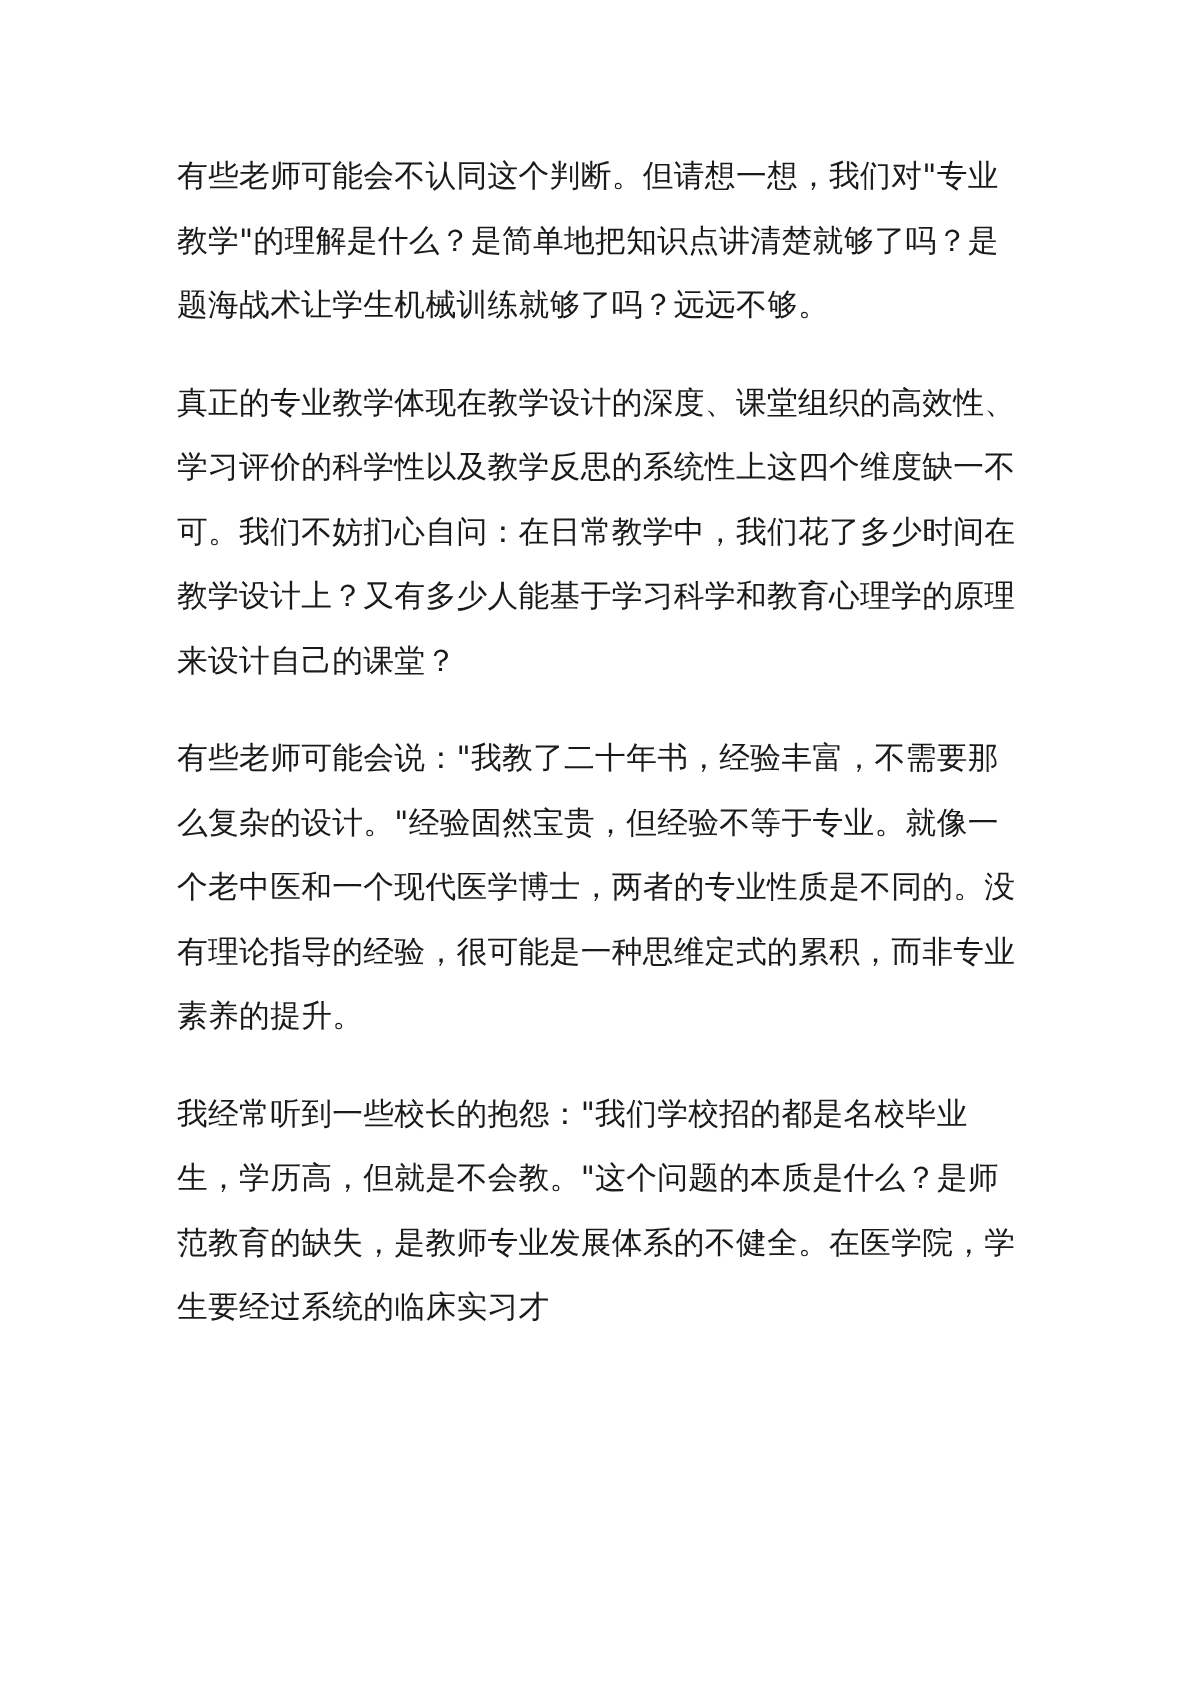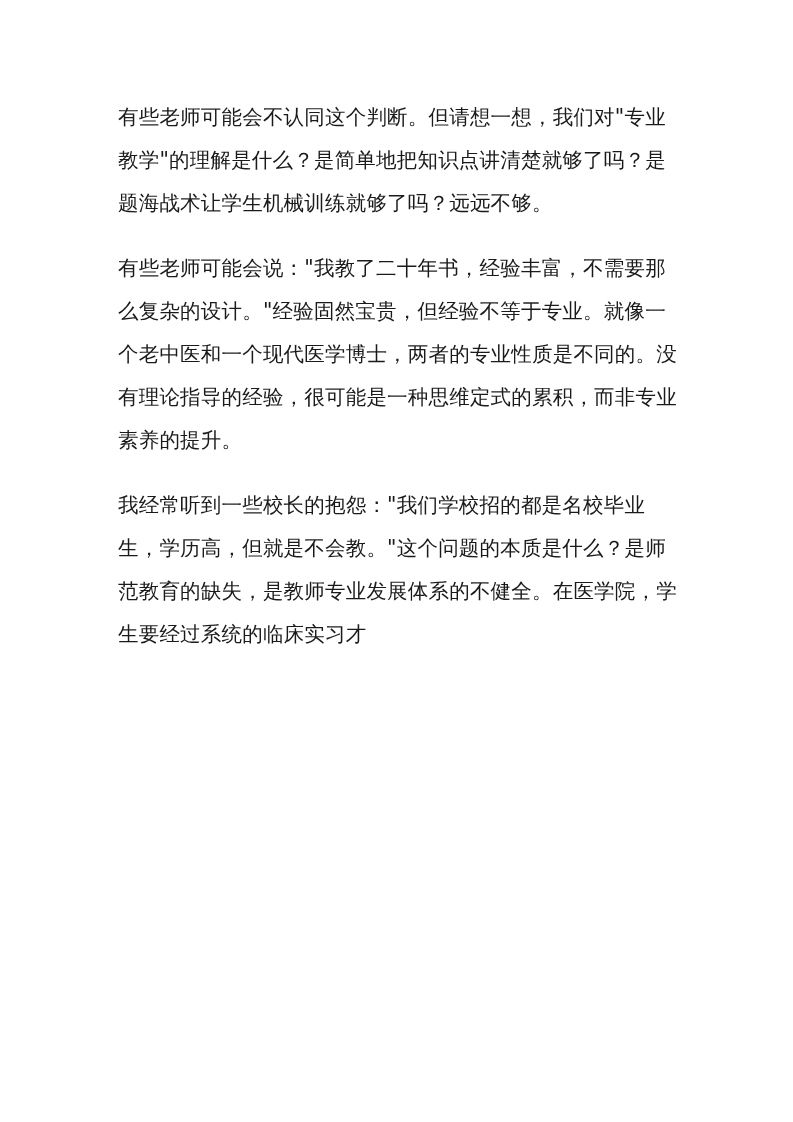--- a/index.html
+++ b/index.html
@@ -34,16 +34,17 @@
   .para:last-child {
     margin-bottom: 0;
   }
 </style>
 </head>
 <body>
 
 <div class="page">
   <div class="doc-body">
     <p class="para">有些老师可能会不认同这个判断。但请想一想，我们对"专业教学"的理解是什么？是简单地把知识点讲清楚就够了吗？是题海战术让学生机械训练就够了吗？远远不够。</p>
+    <p class="para">真正的专业教学体现在教学设计的深度、课堂组织的高效性、学习评价的科学性以及教学反思的系统性上这四个维度缺一不可。我们不妨扪心自问：在日常教学中，我们花了多少时间在教学设计上？又有多少人能基于学习科学和教育心理学的原理来设计自己的课堂？</p>
     <p class="para">有些老师可能会说："我教了二十年书，经验丰富，不需要那么复杂的设计。"经验固然宝贵，但经验不等于专业。就像一个老中医和一个现代医学博士，两者的专业性质是不同的。没有理论指导的经验，很可能是一种思维定式的累积，而非专业素养的提升。</p>
     <p class="para">我经常听到一些校长的抱怨："我们学校招的都是名校毕业生，学历高，但就是不会教。"这个问题的本质是什么？是师范教育的缺失，是教师专业发展体系的不健全。在医学院，学生要经过系统的临床实习才</p>
   </div>
 </div>
 
 </body></html>

